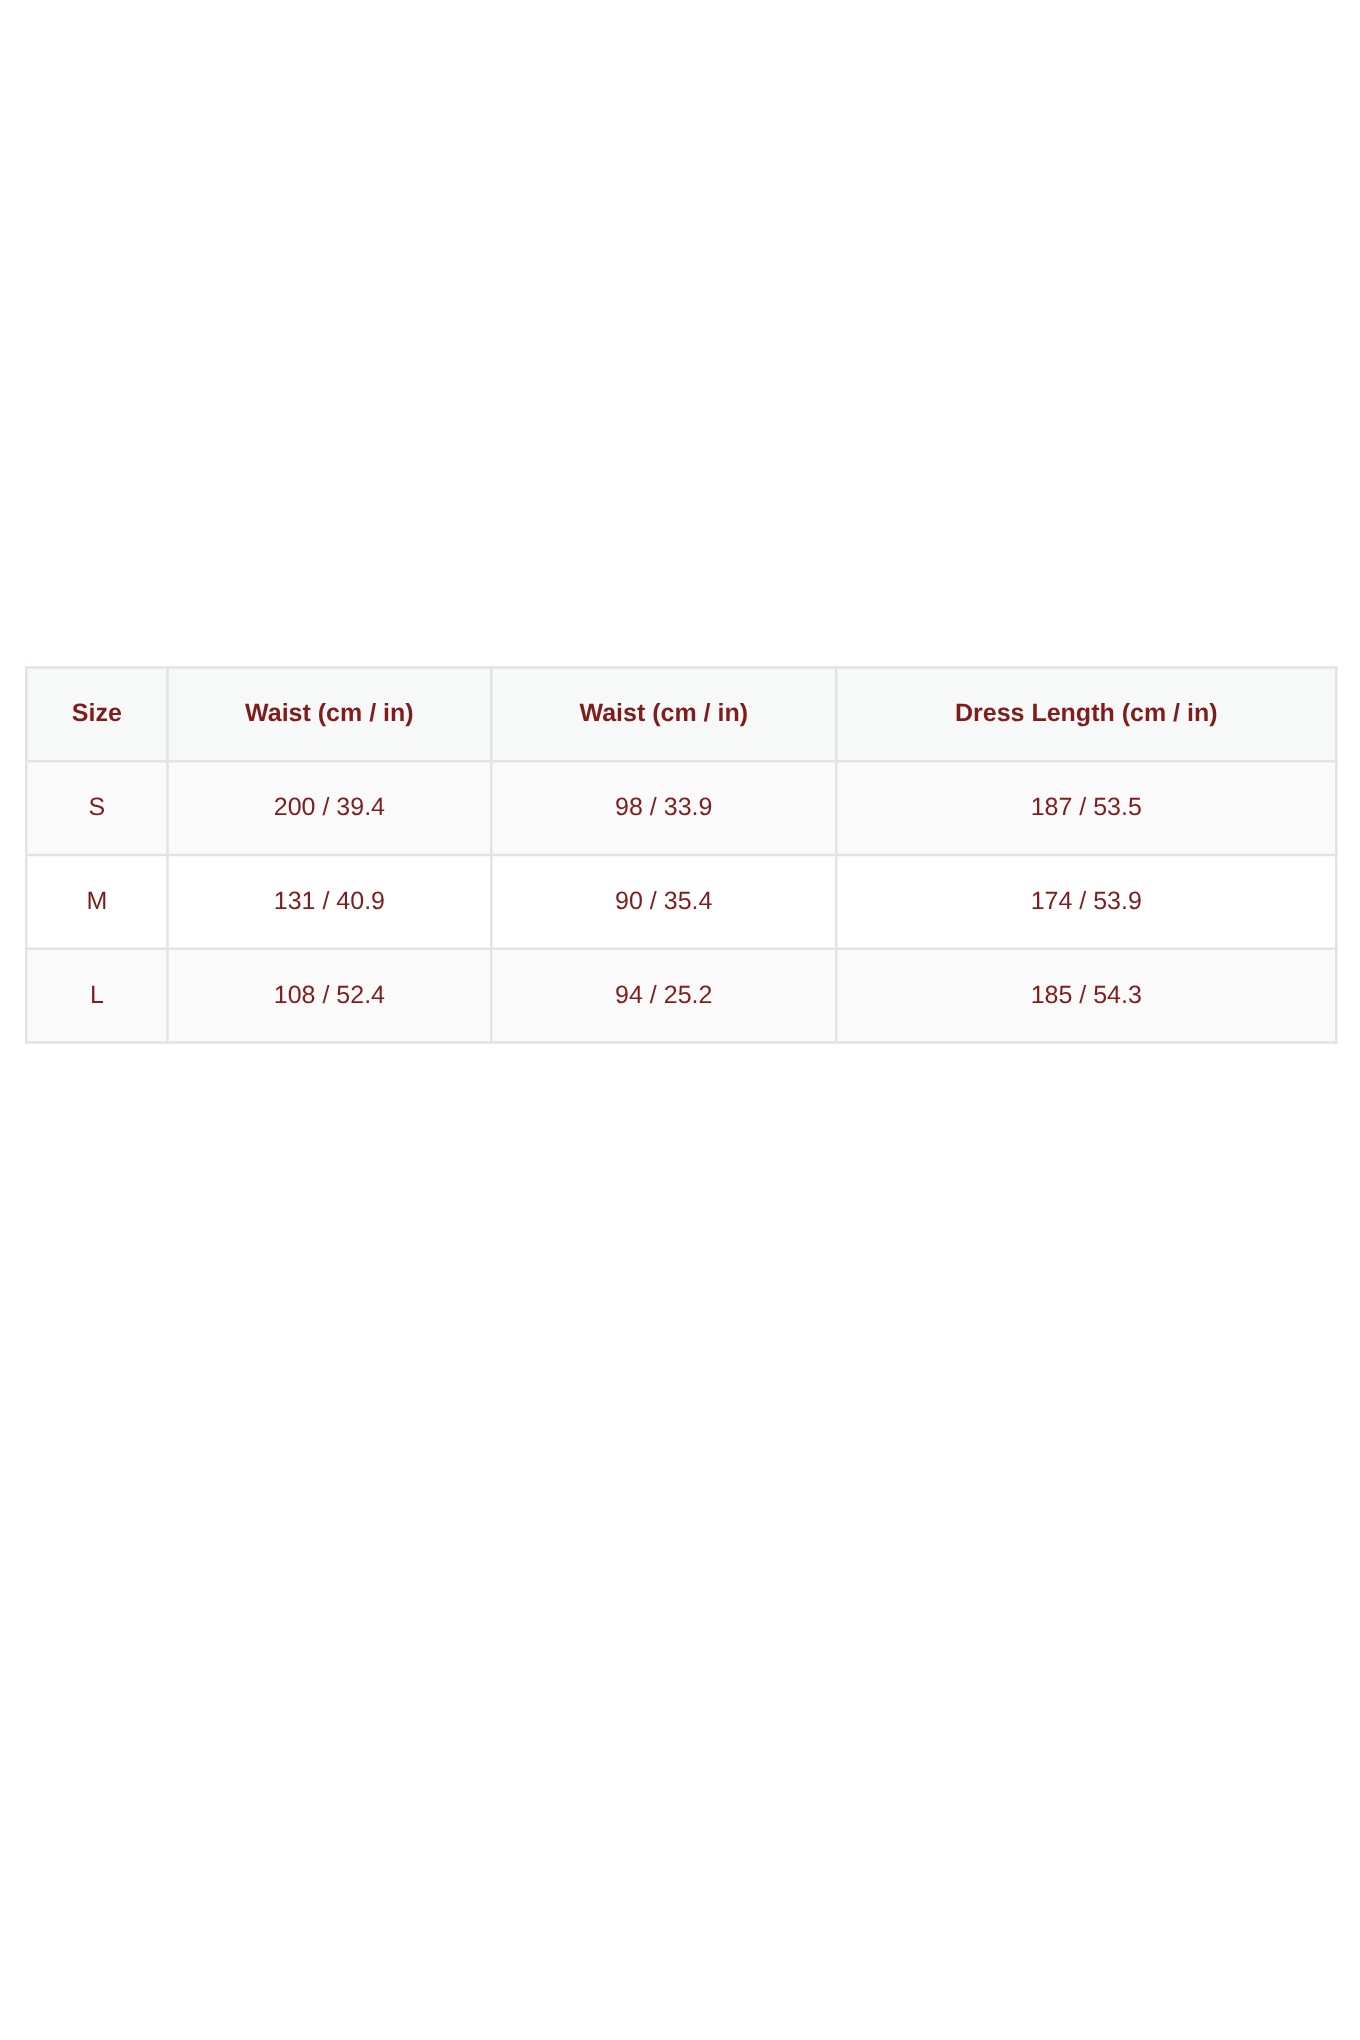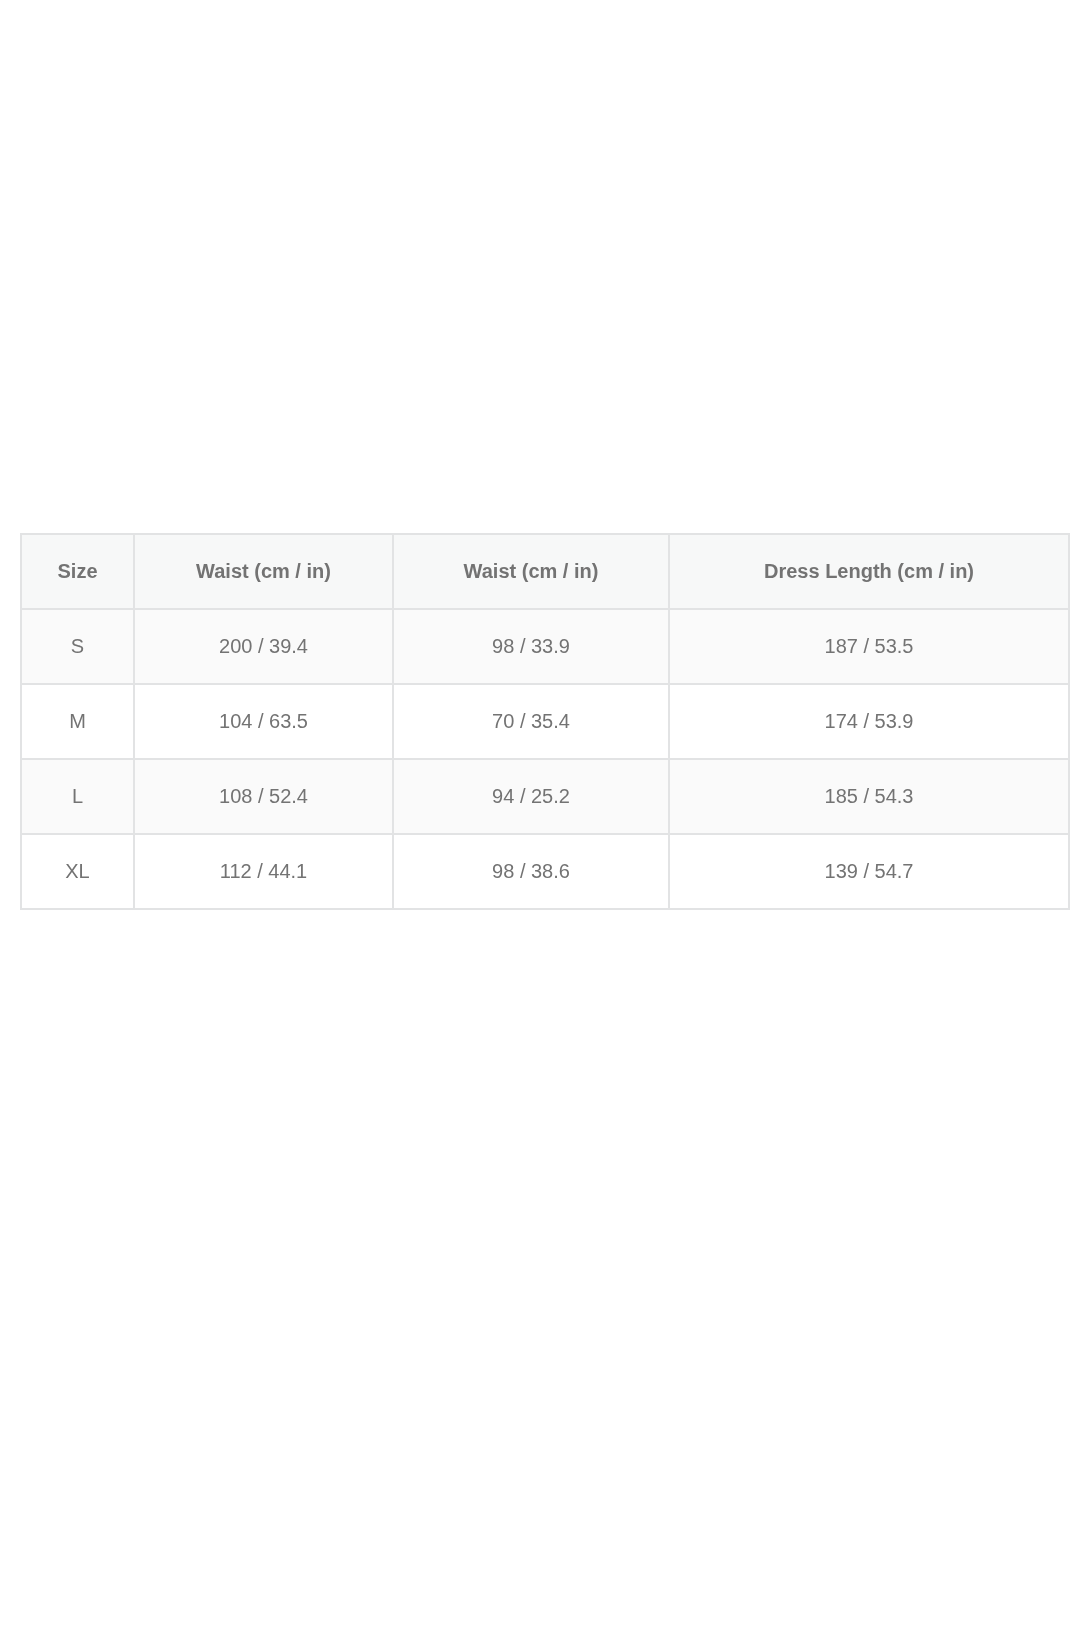--- a/index.html
+++ b/index.html
@@ -26,21 +26,21 @@
     border-collapse: collapse;
     table-layout: fixed;
   }
   table.size-chart th,
   table.size-chart td {
     border: 2px solid #e2e3e4;
     text-align: center;
     vertical-align: middle;
     height: 75px;
     font-size: 20px;
-    color: #737373;
+    color: #7f1d1d;
     padding: 0 6px;
   }
   table.size-chart th {
     font-weight: bold;
     background: #f7f8f8;
   }
   table.size-chart tbody tr:nth-child(odd) td { background: #fafafa; }
   table.size-chart tbody tr:nth-child(even) td { background: #ffffff; }
   col.c-size   { width: 113px; }
   col.c-bust   { width: 259px; }
@@ -69,32 +69,26 @@
       </thead>
       <tbody>
         <tr>
           <td>S</td>
           <td>200 / 39.4</td>
           <td>98 / 33.9</td>
           <td>187 / 53.5</td>
         </tr>
         <tr>
           <td>M</td>
-          <td>104 / 63.5</td>
-          <td>70 / 35.4</td>
+          <td>131 / 40.9</td>
+          <td>90 / 35.4</td>
           <td>174 / 53.9</td>
         </tr>
         <tr>
           <td>L</td>
           <td>108 / 52.4</td>
           <td>94 / 25.2</td>
           <td>185 / 54.3</td>
         </tr>
-        <tr>
-          <td>XL</td>
-          <td>112 / 44.1</td>
-          <td>98 / 38.6</td>
-          <td>139 / 54.7</td>
-        </tr>
       </tbody>
     </table>
   </div>
 </div>
 
 </body></html>

